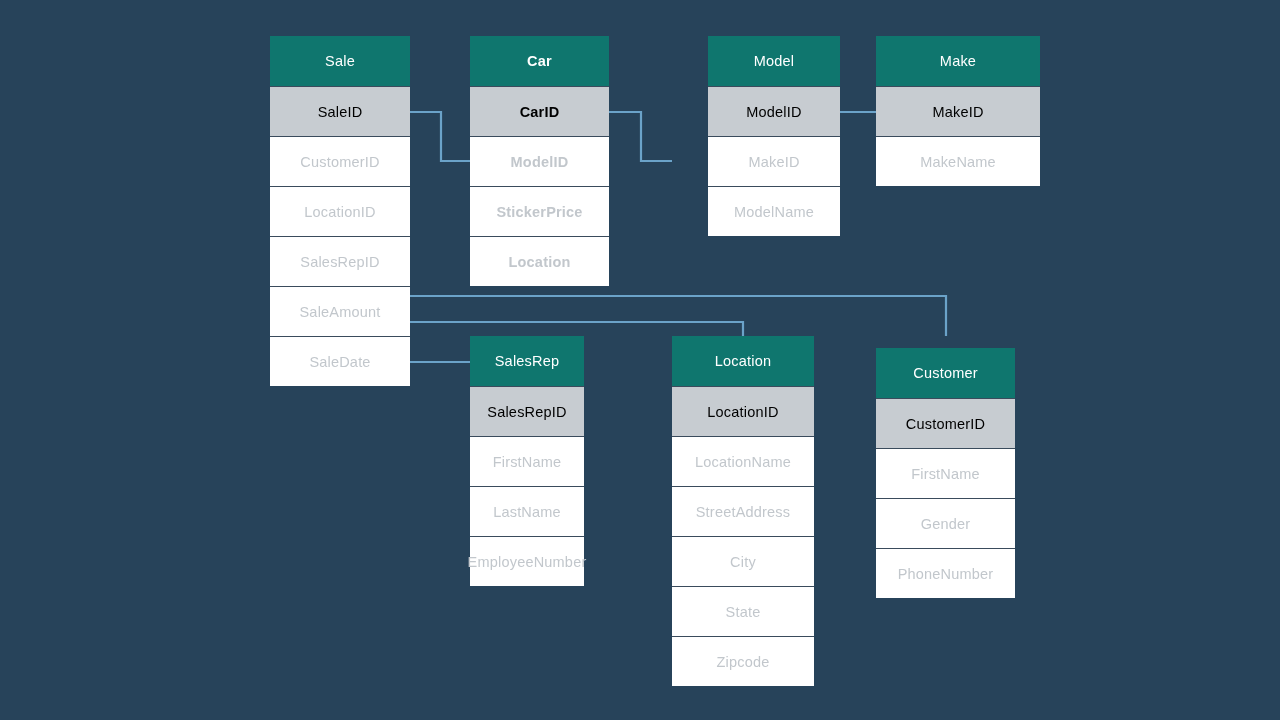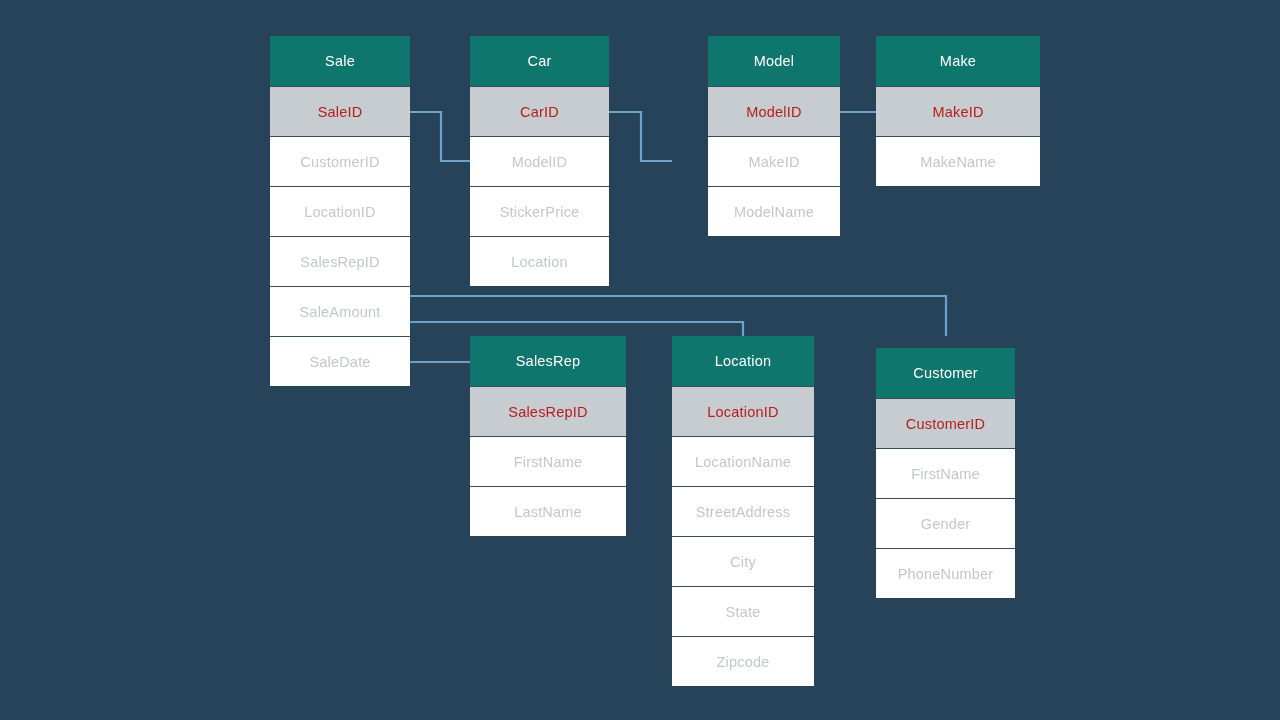--- a/index.html
+++ b/index.html
@@ -54,33 +54,33 @@
     font-size: 14.5px;
     display: flex;
     align-items: center;
     justify-content: center;
     border-top: 1.6px solid #3a4b5c;
     box-sizing: border-box;
     letter-spacing: 0.2px;
   }
   .entity-row.pk {
     background: #c7ccd1;
-    color: #b91c1c;
+    color: #000000;
     border-top: 1.6px solid #3a4b5c;
   }
   .entity-row.pk + .entity-row {
     border-top: 1.6px solid #3a4b5c;
   }
 
   
   #ent-sale      { left: 270px; top: 36px;  width: 140px; }
-  #ent-car       { left: 470px; top: 36px;  width: 139px; }
+  #ent-car       { left: 470px; top: 36px;  width: 139px; font-weight: bold; }
   #ent-model     { left: 672px; top: 36px;  width: 168px; padding-left: 36px; }
   #ent-make      { left: 876px; top: 36px;  width: 164px; }
-  #ent-salesrep  { left: 470px; top: 336px; width: 156px; }
+  #ent-salesrep  { left: 470px; top: 336px; width: 114px; }
   #ent-location  { left: 672px; top: 336px; width: 142px; border-radius: 18px; }
   #ent-customer  { left: 876px; top: 348px; width: 139px; }
 </style>
 </head>
 <body>
 
 <div id="canvas">
 
   <svg id="connectors" viewBox="0 0 1280 720" width="1280" height="720">
     <g id="connector-group" fill="none" stroke="#6ba3c9" stroke-width="2.2" stroke-linecap="butt" stroke-linejoin="miter">
@@ -131,20 +131,21 @@
       <div class="entity-row">MakeName</div>
     </div>
   </div>
 
   <div class="entity" id="ent-salesrep">
     <div class="entity-header">SalesRep</div>
     <div class="entity-rows">
       <div class="entity-row pk">SalesRepID</div>
       <div class="entity-row">FirstName</div>
       <div class="entity-row">LastName</div>
+      <div class="entity-row">EmployeeNumber</div>
     </div>
   </div>
 
   <div class="entity" id="ent-location">
     <div class="entity-header">Location</div>
     <div class="entity-rows">
       <div class="entity-row pk">LocationID</div>
       <div class="entity-row">LocationName</div>
       <div class="entity-row">StreetAddress</div>
       <div class="entity-row">City</div>

